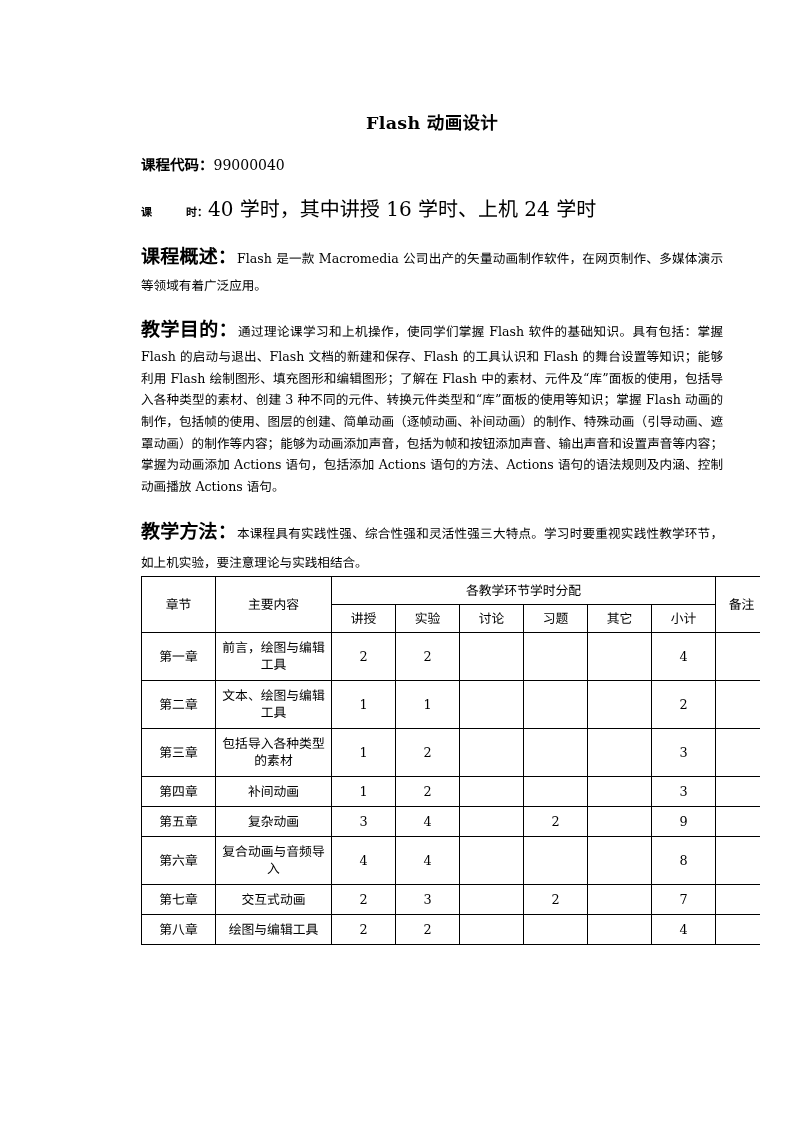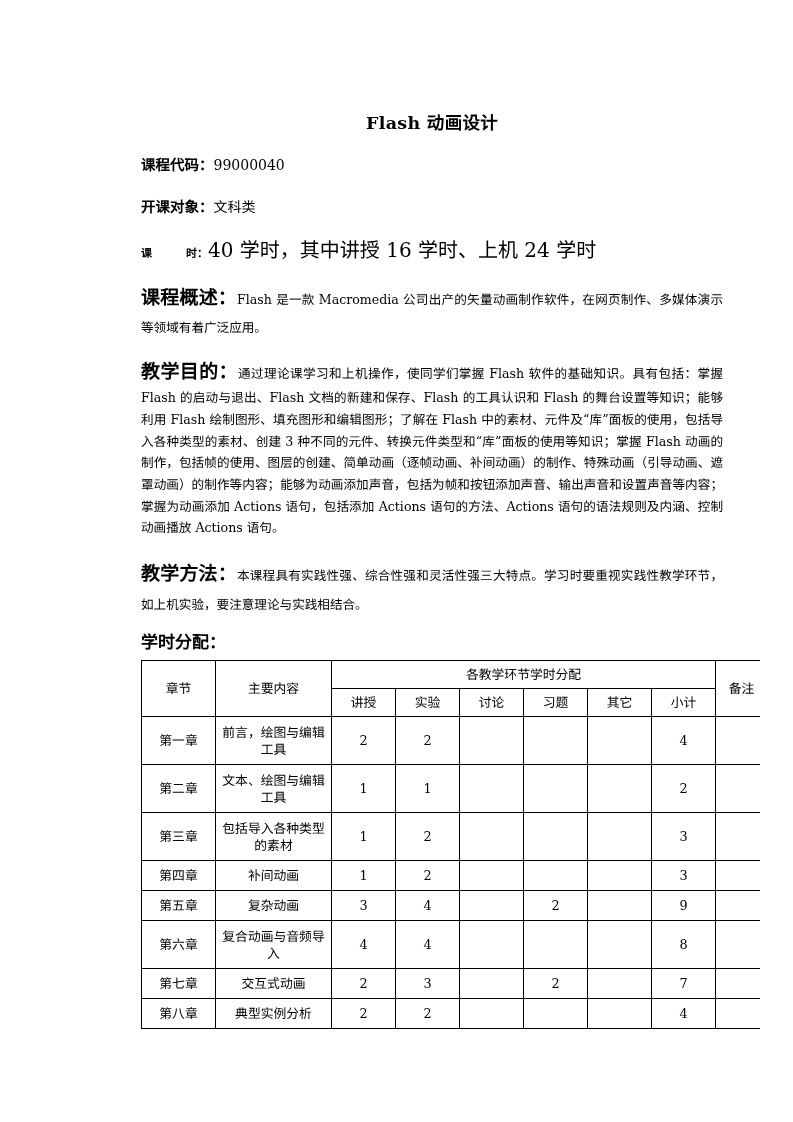--- a/index.html
+++ b/index.html
@@ -160,41 +160,37 @@
 <div class="page">
   <div class="content">
 
     <h1 class="doc-title">Flash 动画设计</h1>
 
 
     <div class="field-line">
       <span class="f-label">课程代码：</span><span class="f-value">99000040</span>
     </div>
 
-    <div class="field-line">
-      <span class="f-label">开课对象：</span><span class="f-value">文科类</span>
-    </div>
 
     <div class="field-line hours">
       <span class="f-label"><span>课</span><span class="gap"></span><span>时：</span></span><span class="f-value">40 学时，其中讲授 16 学时、上机 24 学时</span>
     </div>
 
     <div class="block overview">
       <p><span class="b-label">课程概述：</span><span>Flash 是一款 Macromedia 公司出产的矢量动画制作软件，在网页制作、多媒体演示等领域有着广泛应用。</span></p>
     </div>
 
     <div class="block objective">
       <p><span class="b-label">教学目的：</span><span>通过理论课学习和上机操作，使同学们掌握 Flash 软件的基础知识。具有包括：掌握 Flash 的启动与退出、Flash 文档的新建和保存、Flash 的工具认识和 Flash 的舞台设置等知识；能够利用 Flash 绘制图形、填充图形和编辑图形；了解在 Flash 中的素材、元件及“库”面板的使用，包括导入各种类型的素材、创建 3 种不同的元件、转换元件类型和“库”面板的使用等知识；掌握 Flash 动画的制作，包括帧的使用、图层的创建、简单动画（逐帧动画、补间动画）的制作、特殊动画（引导动画、遮罩动画）的制作等内容；能够为动画添加声音，包括为帧和按钮添加声音、输出声音和设置声音等内容；掌握为动画添加 Actions 语句，包括添加 Actions 语句的方法、Actions 语句的语法规则及内涵、控制动画播放 Actions 语句。</span></p>
     </div>
 
     <div class="block method">
       <p><span class="b-label">教学方法：</span><span>本课程具有实践性强、综合性强和灵活性强三大特点。学习时要重视实践性教学环节，如上机实验，要注意理论与实践相结合。</span></p>
     </div>
 
-    <div class="section-heading">学时分配：</div>
 
     <table class="hours-table">
       <colgroup>
         <col class="col-chapter">
         <col class="col-content">
         <col class="col-num">
         <col class="col-num">
         <col class="col-num">
         <col class="col-num">
         <col class="col-num">
@@ -290,21 +286,21 @@
           <td>2</td>
           <td>3</td>
           <td></td>
           <td>2</td>
           <td></td>
           <td>7</td>
           <td></td>
         </tr>
         <tr class="r-short">
           <td>第八章</td>
-          <td class="content-cell">典型实例分析</td>
+          <td class="content-cell">绘图与编辑工具</td>
           <td>2</td>
           <td>2</td>
           <td></td>
           <td></td>
           <td></td>
           <td>4</td>
           <td></td>
         </tr>
       </tbody>
     </table>

